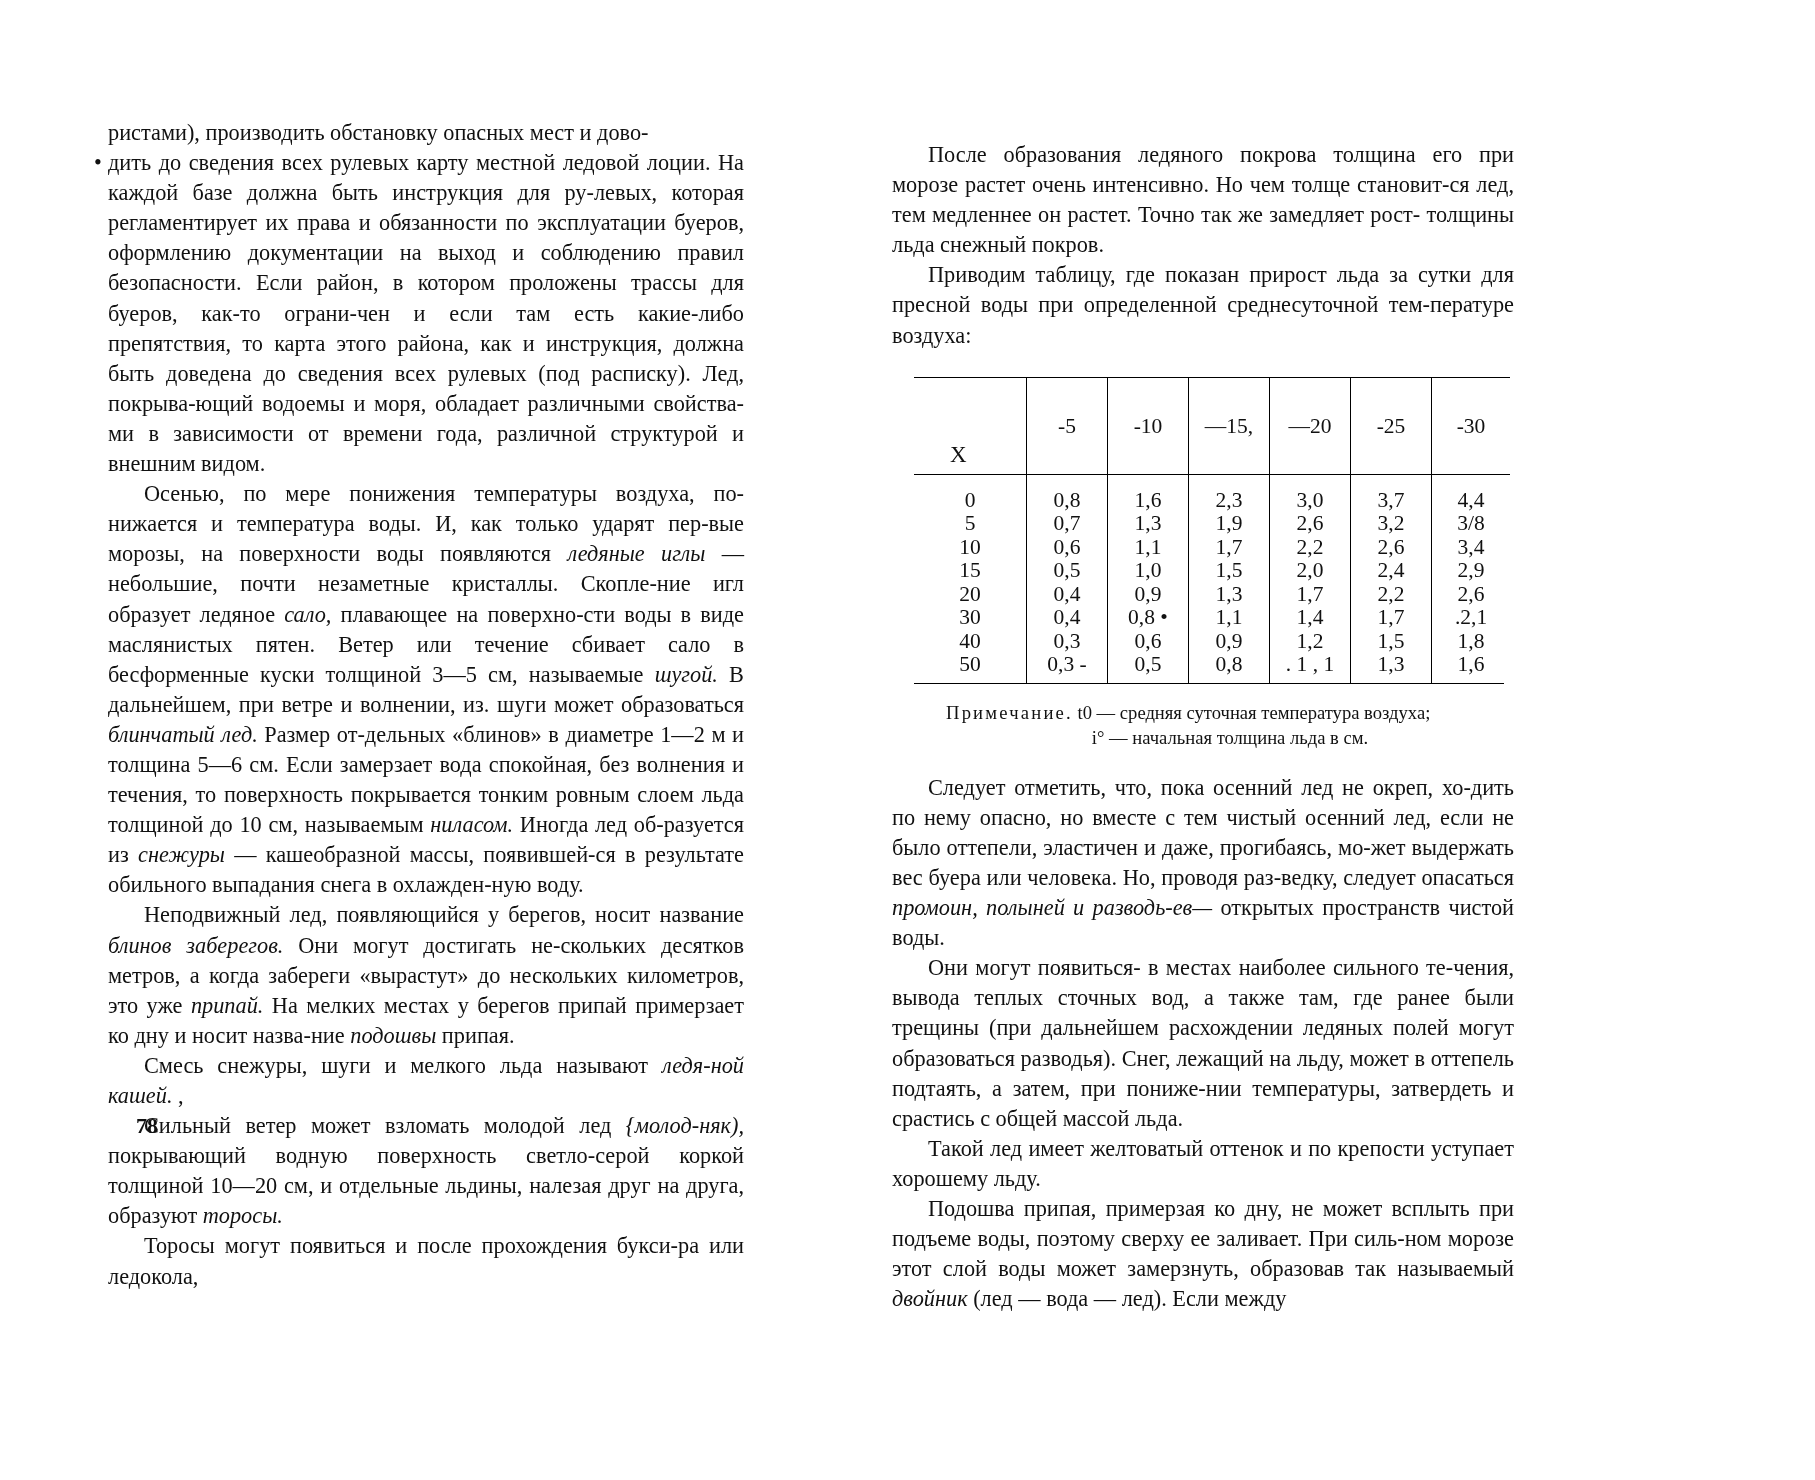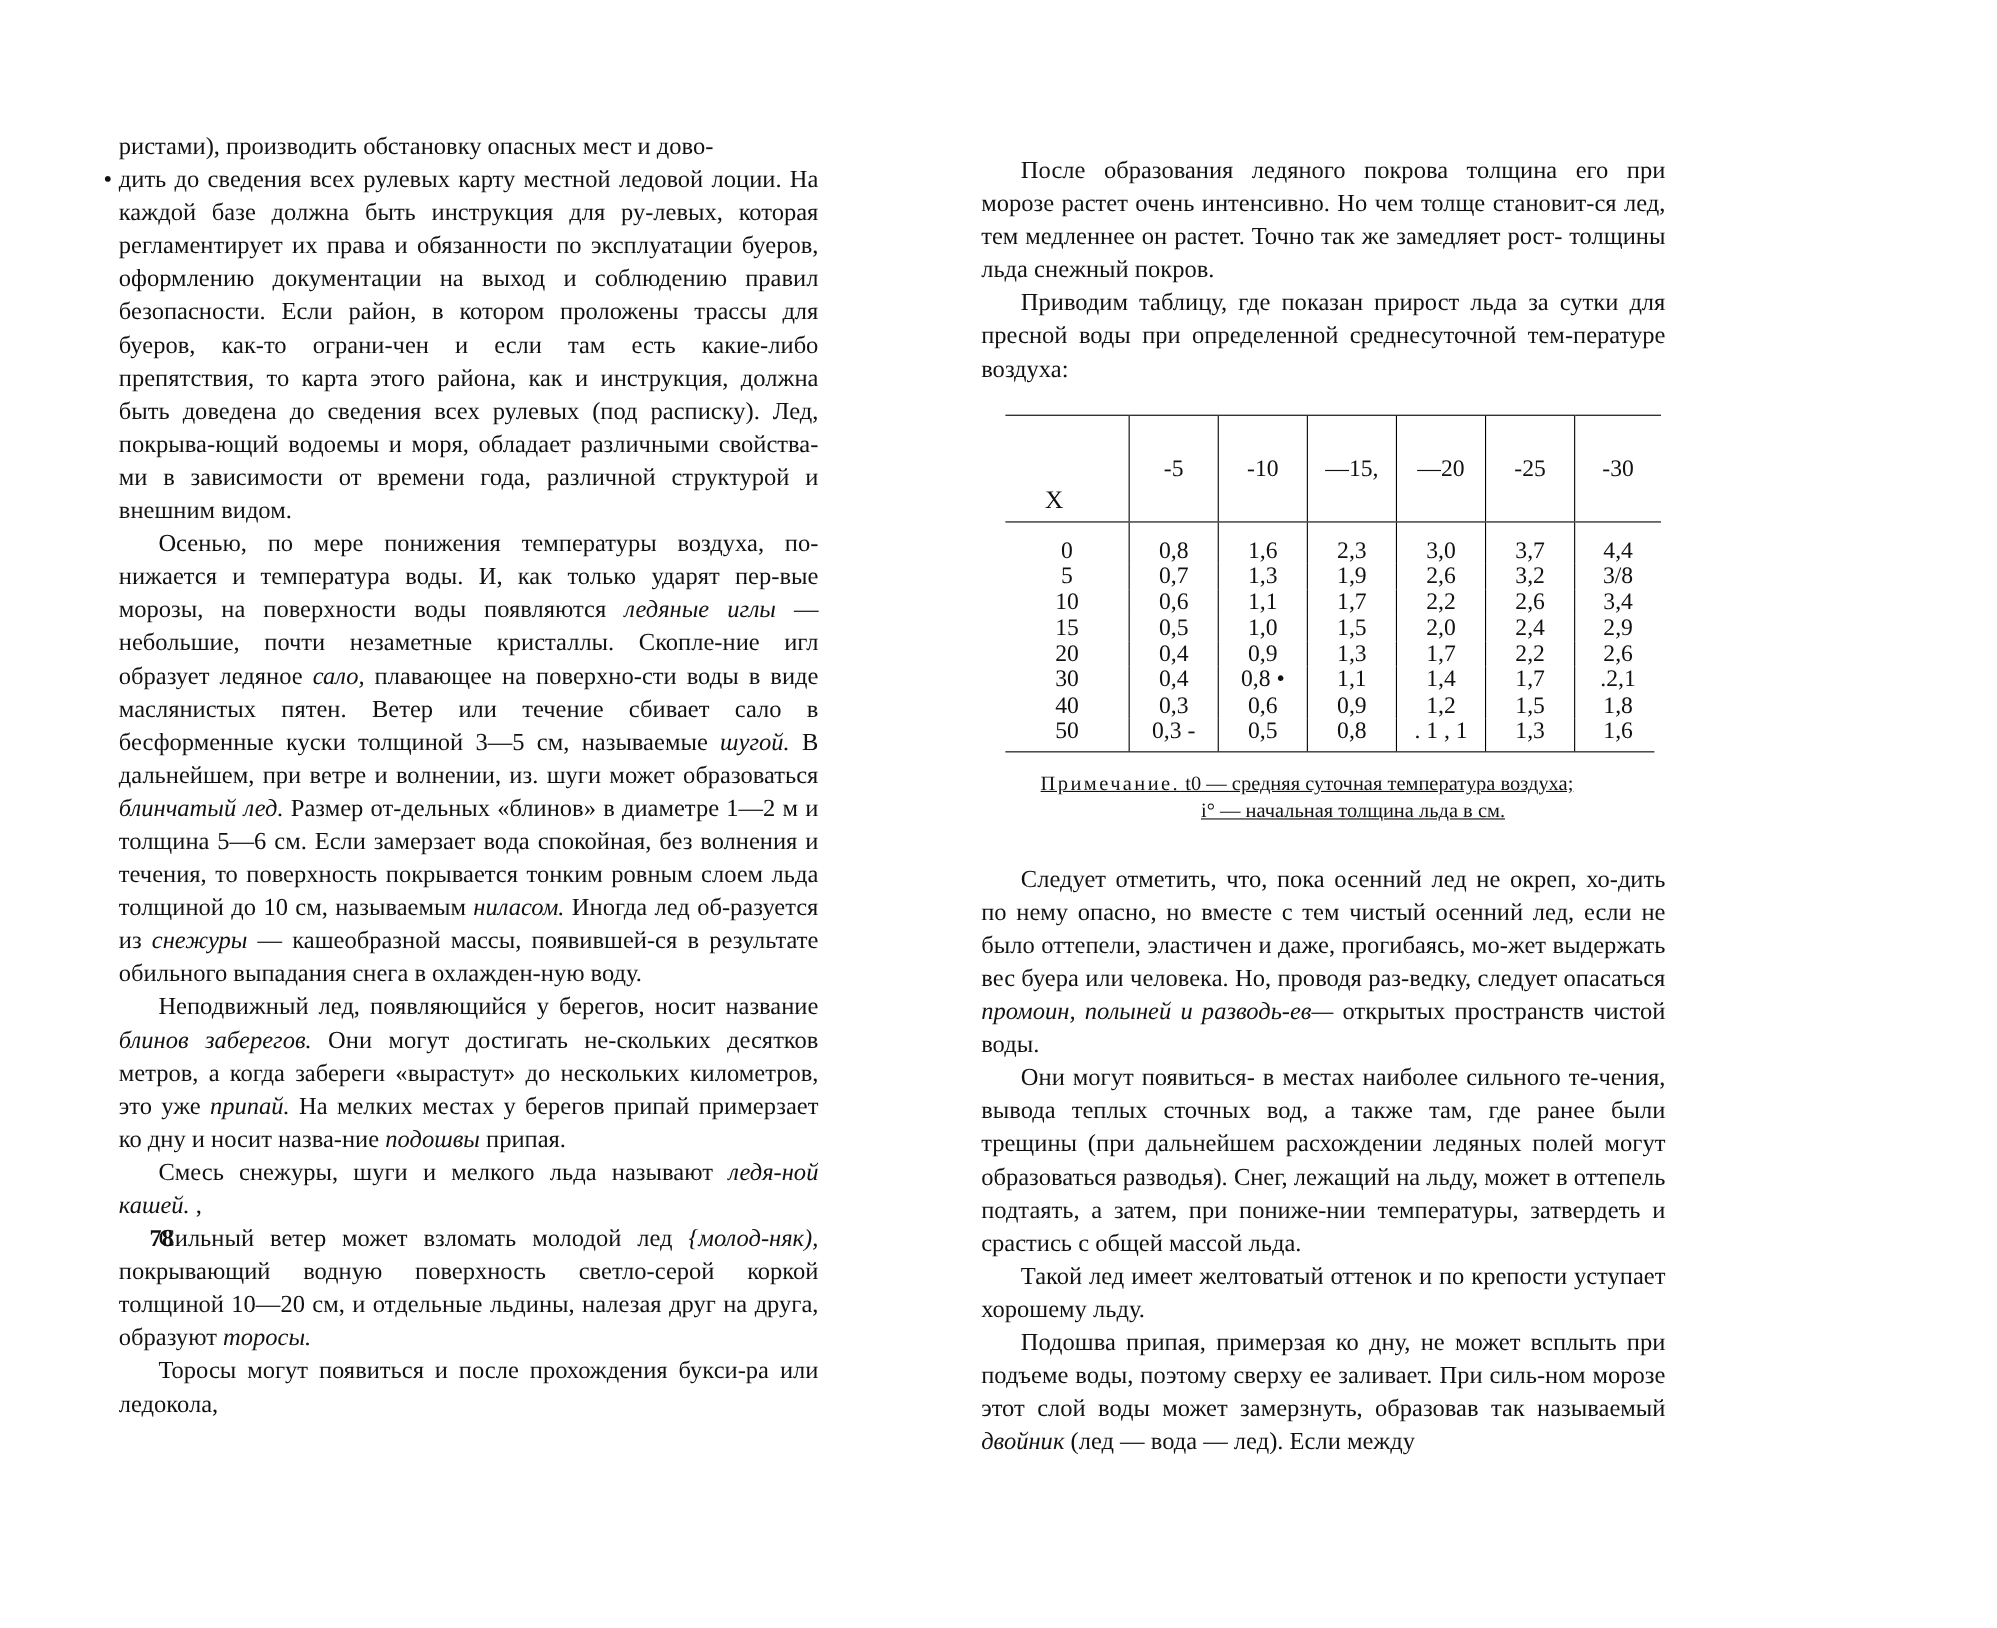--- a/index.html
+++ b/index.html
@@ -122,35 +122,34 @@
     margin: 0;
   }
 
   .note {
     margin-top: 16px;
     margin-left: 26px;
     width: 580px;
     font-size: 18.6px;
     line-height: 25px;
     text-align: center;
-    text-decoration: underline;
   }
   .note .note-label {
     letter-spacing: 2.2px;
   }
   .note-line1 {
     text-align: left;
     padding-left: 6px;
   }
   .note-line2 {
     text-align: center;
   }
 
   .after-table {
-    margin-top: 34px;
+    margin-top: 23px;
   }
 
   
   .folio {
     position: absolute;
     font-size: 22px;
     font-weight: bold;
     margin-left: 28px;
   }
   .folio-left {

